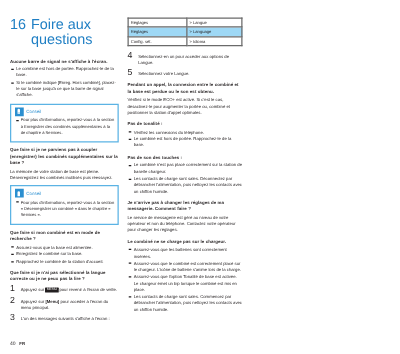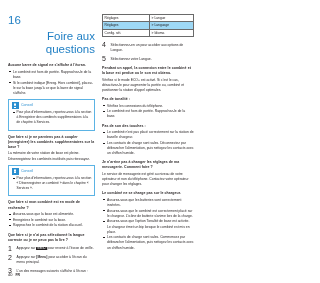--- a/index.html
+++ b/index.html
@@ -23,32 +23,31 @@
   }
   .col{width:87px;flex:0 0 87px;}
   .colR{width:92px;flex:0 0 92px;}
 
   
   .chapter{
     display:flex;
     gap:4px;
     margin:2px 0 8px 0;
     line-height:1.08;
-    flex-direction:column;
   }
   .chapter-num{
     color:#1f7fc4;
     font-size:11.5px;
     font-weight:400;
   }
   .chapter-title{
     color:#1f7fc4;
     font-size:11.5px;
     font-weight:400;
-    text-align:right;
+    text-align:left;
     flex:1;
   }
 
   
   .q{
     font-size:3.5px;
     font-weight:bold;
     line-height:1.45;
     margin:4px 0 1.5px 0;
     letter-spacing:.02em;

